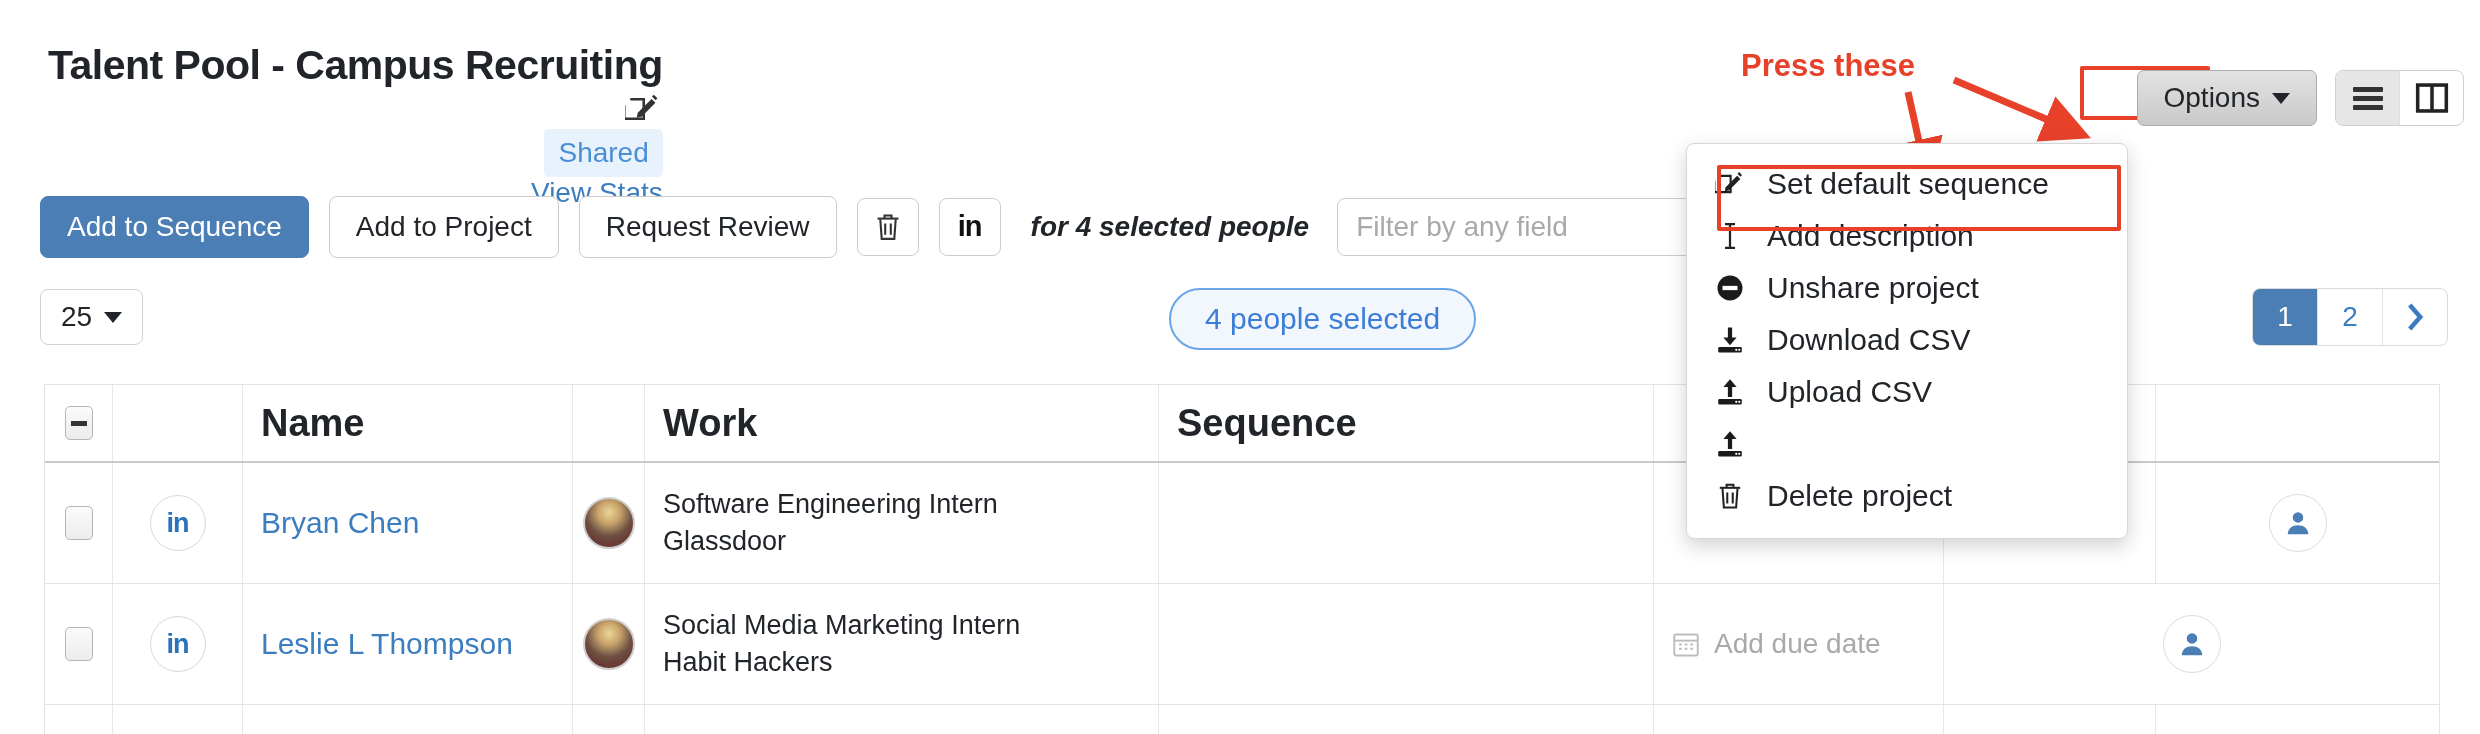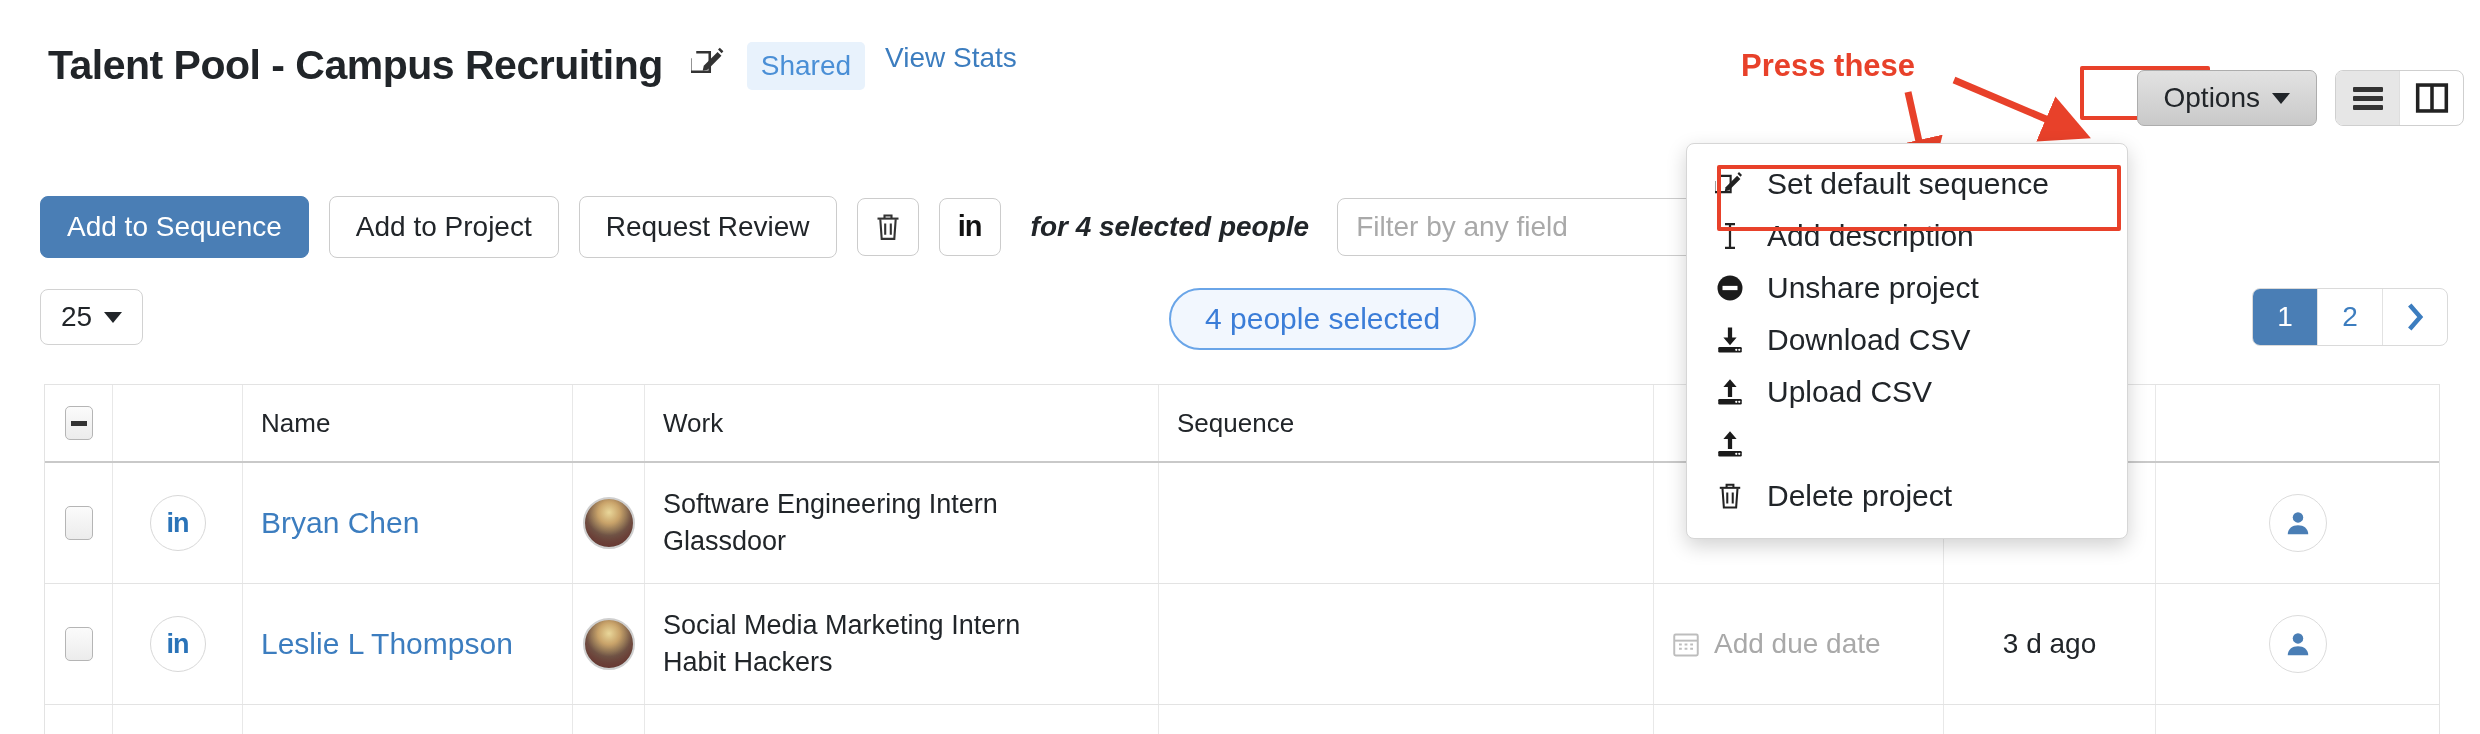--- a/index.html
+++ b/index.html
@@ -9,21 +9,21 @@
     font-family:"Liberation Sans", sans-serif;
     color:#212529;
     overflow:hidden;
     position:relative;
   }
   .page{position:relative;width:2480px;height:734px;}
 
   
   .header-row{
     position:absolute;left:48px;top:42px;
-    display:flex;align-items:flex-start;gap:0;
+    display:flex;align-items:flex-end;gap:0;flex-direction:column;
   }
   .page-title{
     font-size:41px;font-weight:bold;letter-spacing:-0.5px;color:#212529;
     white-space:nowrap;
   }
   .edit-title-btn{
     margin-left:26px;width:40px;height:40px;
     display:flex;align-items:center;justify-content:center;
     cursor:pointer;
   }
@@ -162,21 +162,21 @@
   .c-check{width:68px;justify-content:center;padding:0;}
   .c-li{width:130px;justify-content:center;padding:0;}
   .c-name{width:330px;}
   .c-avatar{width:72px;justify-content:center;padding:0;}
   .c-work{width:514px;}
   .c-seq{width:495px;}
   .c-due{width:290px;}
   .c-when{width:212px;justify-content:center;}
   .c-owner{width:auto;flex:1;justify-content:center;}
 
-  .thead .cell{height:76px;font-weight:normal;font-size:26px;color:#212529;text-align:right;}
+  .thead .cell{height:76px;font-weight:bold;font-size:38px;color:#212529;text-align:right;}
   .th-seq{font-weight:bold;font-size:29px;}
 
   .tbody .trow{height:120px;}
   .tbody .cell{height:120px;}
 
   .chk{
     width:28px;height:34px;border:1px solid #b5b5b5;border-radius:5px;
     background:linear-gradient(180deg,#fbfbfb,#ececec);
     box-sizing:border-box;cursor:pointer;
   }
@@ -386,23 +386,20 @@
         <div class="cell c-due">
           <span class="due-wrap">
             <svg width="28" height="28" viewBox="0 0 20 20" fill="none" stroke="#bdbdbd" stroke-width="1.4">
               <rect x="1.6" y="3.2" width="16.8" height="15" rx="1"></rect>
               <path d="M1.6 7.6h16.8"></path>
               <path d="M5 10.4h2M9 10.4h2M13 10.4h2M5 13.4h2M9 13.4h2M13 13.4h2"></path>
             </svg>
             <span>Add due date</span>
           </span>
         </div>
-        <div class="cell c-when">
-          <span class="when">3 d ago</span>
-        </div>
         <div class="cell c-owner">
           <span class="owner-circle">
             <svg width="30" height="30" viewBox="0 0 24 24" fill="#4a7eb5">
               <circle cx="12" cy="7.5" r="4.2"></circle>
               <path d="M3.8 21c0-4.6 3.7-7.2 8.2-7.2s8.2 2.6 8.2 7.2z"></path>
             </svg>
           </span>
         </div>
       </div>
 

